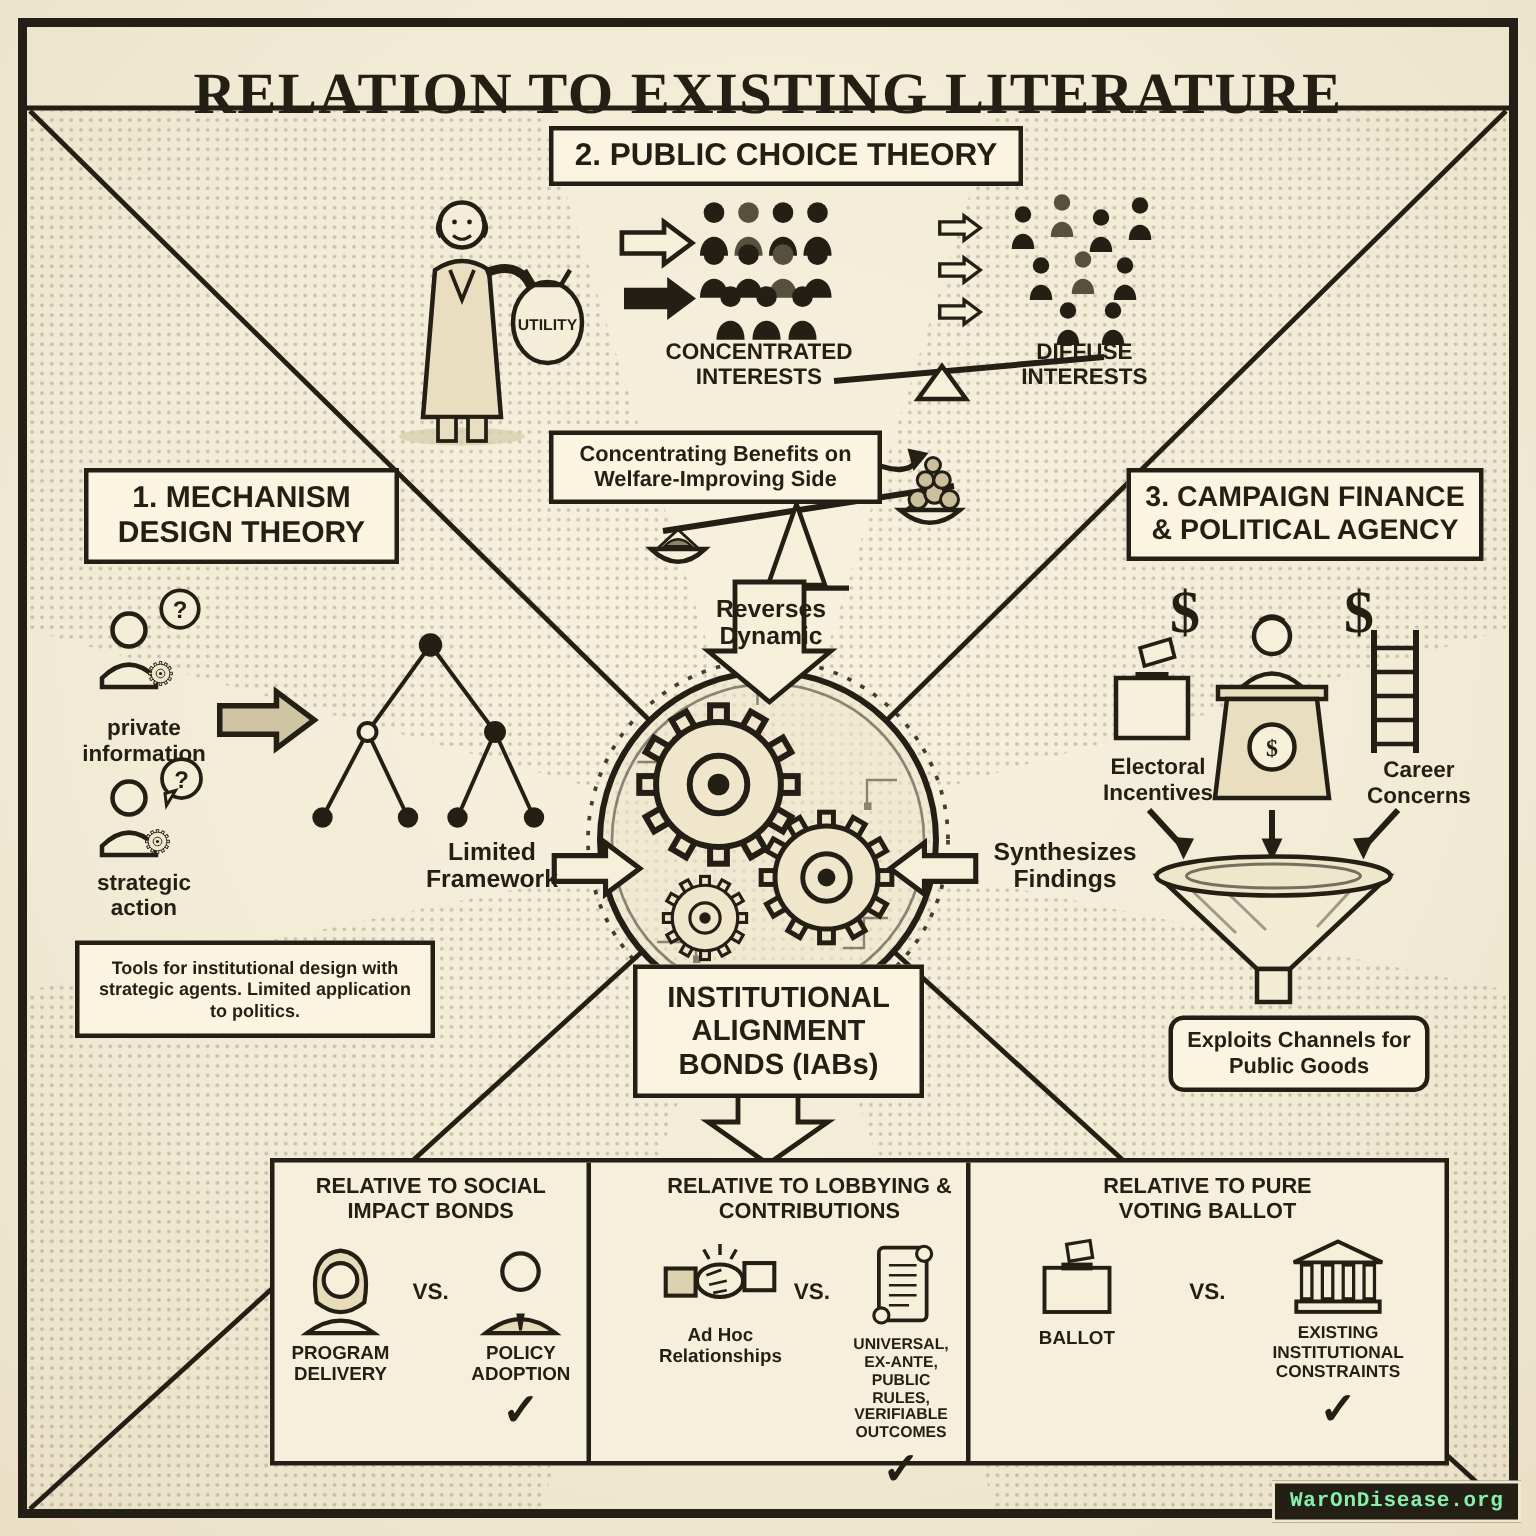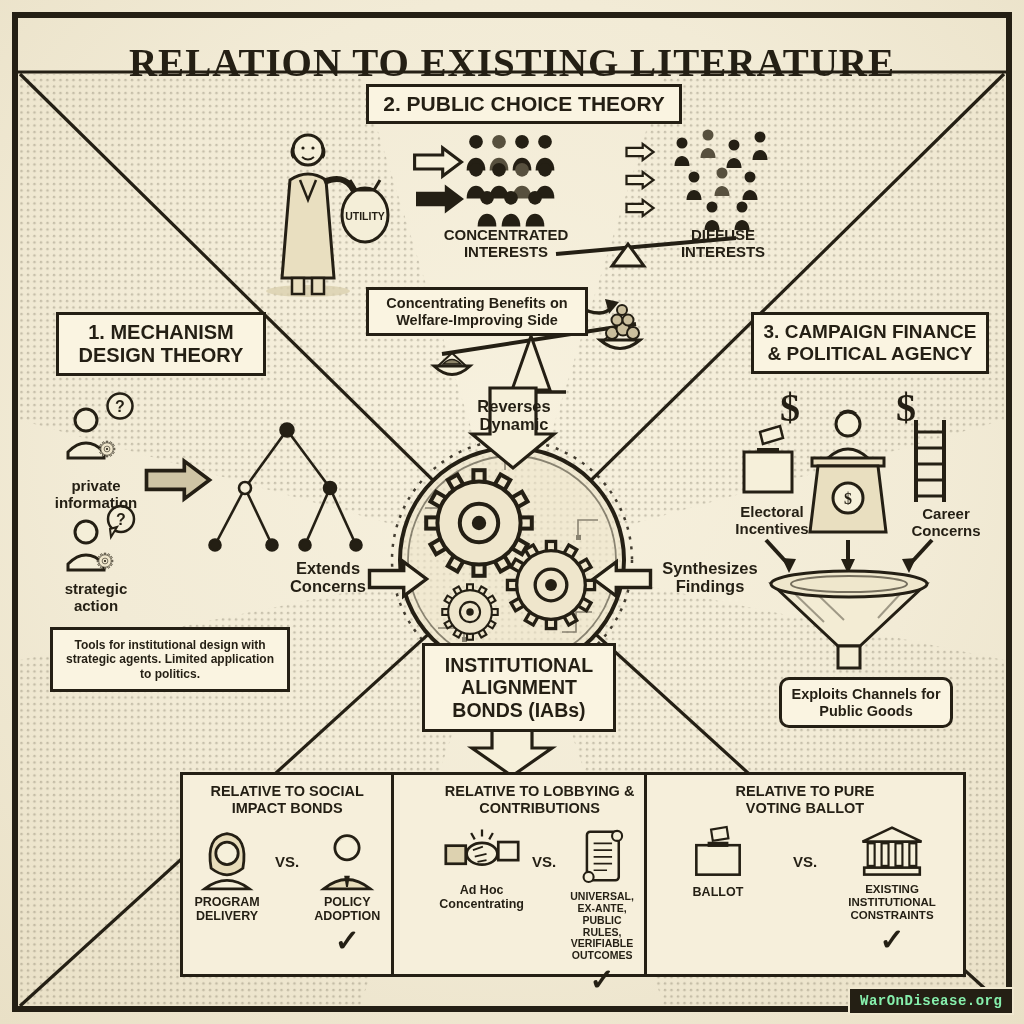--- a/index.html
+++ b/index.html
@@ -327,21 +327,21 @@
   <div class="box" style="left:366px;top:287px;width:204px;font-size:14.5px;padding:5px 6px;">Concentrating Benefits on Welfare-Improving Side</div>
 
   <div class="lbl" style="left:458px;top:397px;width:112px;font-size:16.5px;">Reverses Dynamic</div>
 
   <div class="box" style="left:56px;top:312px;width:196px;font-size:20px;padding:6px 4px;">1. MECHANISM DESIGN THEORY</div>
 
   <div class="lbl" style="left:44px;top:466px;width:104px;font-size:15px;margin-top:12px;">private information</div>
 
   <div class="lbl" style="left:44px;top:581px;width:104px;font-size:15px;">strategic action</div>
 
-  <div class="lbl" style="left:274px;top:559px;width:108px;font-size:16.5px;">Extends Concerns</div>
+  <div class="lbl" style="left:274px;top:559px;width:108px;font-size:16.5px;">Limited Framework</div>
 
   <div class="box" style="left:50px;top:627px;width:222px;font-size:12px;padding:8px 6px;line-height:1.2;">Tools for institutional design with strategic agents. Limited application to politics.</div>
 
   <div class="box" style="left:751px;top:312px;width:224px;font-size:19px;padding:6px 4px;">3. CAMPAIGN FINANCE &amp; POLITICAL AGENCY</div>
 
   <span class="dollar" style="left:770px;top:384px;">$</span>
   <span class="dollar" style="left:886px;top:384px;">$</span>
 
   <div class="lbl" style="left:714px;top:504px;width:116px;font-size:15px;">Electoral Incentives</div>
 
@@ -384,21 +384,21 @@
       <div class="col-h" style="max-width:215px;">RELATIVE TO LOBBYING &amp; CONTRIBUTIONS</div>
       <div class="cmp-row">
         <div class="cmp-item">
           <svg viewBox="0 0 84 58" width="76" height="54">
             <path d="M30,8 l4,7 M42,4 l0,8 M54,8 l-4,7" stroke="#241f14" stroke-width="2.5" fill="none"></path>
             <rect x="2" y="22" width="22" height="20" fill="#ddd2b0" stroke="#241f14" stroke-width="3"></rect>
             <rect x="60" y="18" width="22" height="20" fill="#f6f0da" stroke="#241f14" stroke-width="3"></rect>
             <ellipse cx="42" cy="31" rx="17" ry="12" fill="#f6f0da" stroke="#241f14" stroke-width="3"></ellipse>
             <path d="M32,27 l11,-4 M34,34 l13,-3 M37,40 l10,-2" stroke="#241f14" stroke-width="2" fill="none"></path>
           </svg>
-          <div class="ilbl">Ad Hoc Concentrating</div>
+          <div class="ilbl">Ad Hoc Relationships</div>
         </div>
         <span class="vs">VS.</span>
         <div class="cmp-item">
           <svg viewBox="0 0 56 74" width="48" height="62">
             <rect x="10" y="8" width="38" height="58" rx="4" fill="#f6f0da" stroke="#241f14" stroke-width="3"></rect>
             <circle cx="46" cy="13" r="6" fill="#f6f0da" stroke="#241f14" stroke-width="2.5"></circle>
             <circle cx="12" cy="62" r="6" fill="#f6f0da" stroke="#241f14" stroke-width="2.5"></circle>
             <path d="M18,22 h22 M18,30 h22 M18,38 h22 M18,46 h22 M18,54 h16" stroke="#241f14" stroke-width="2" fill="none"></path>
           </svg>
           <div class="ilbl tiny">UNIVERSAL, EX-ANTE, PUBLIC RULES, VERIFIABLE OUTCOMES</div>

